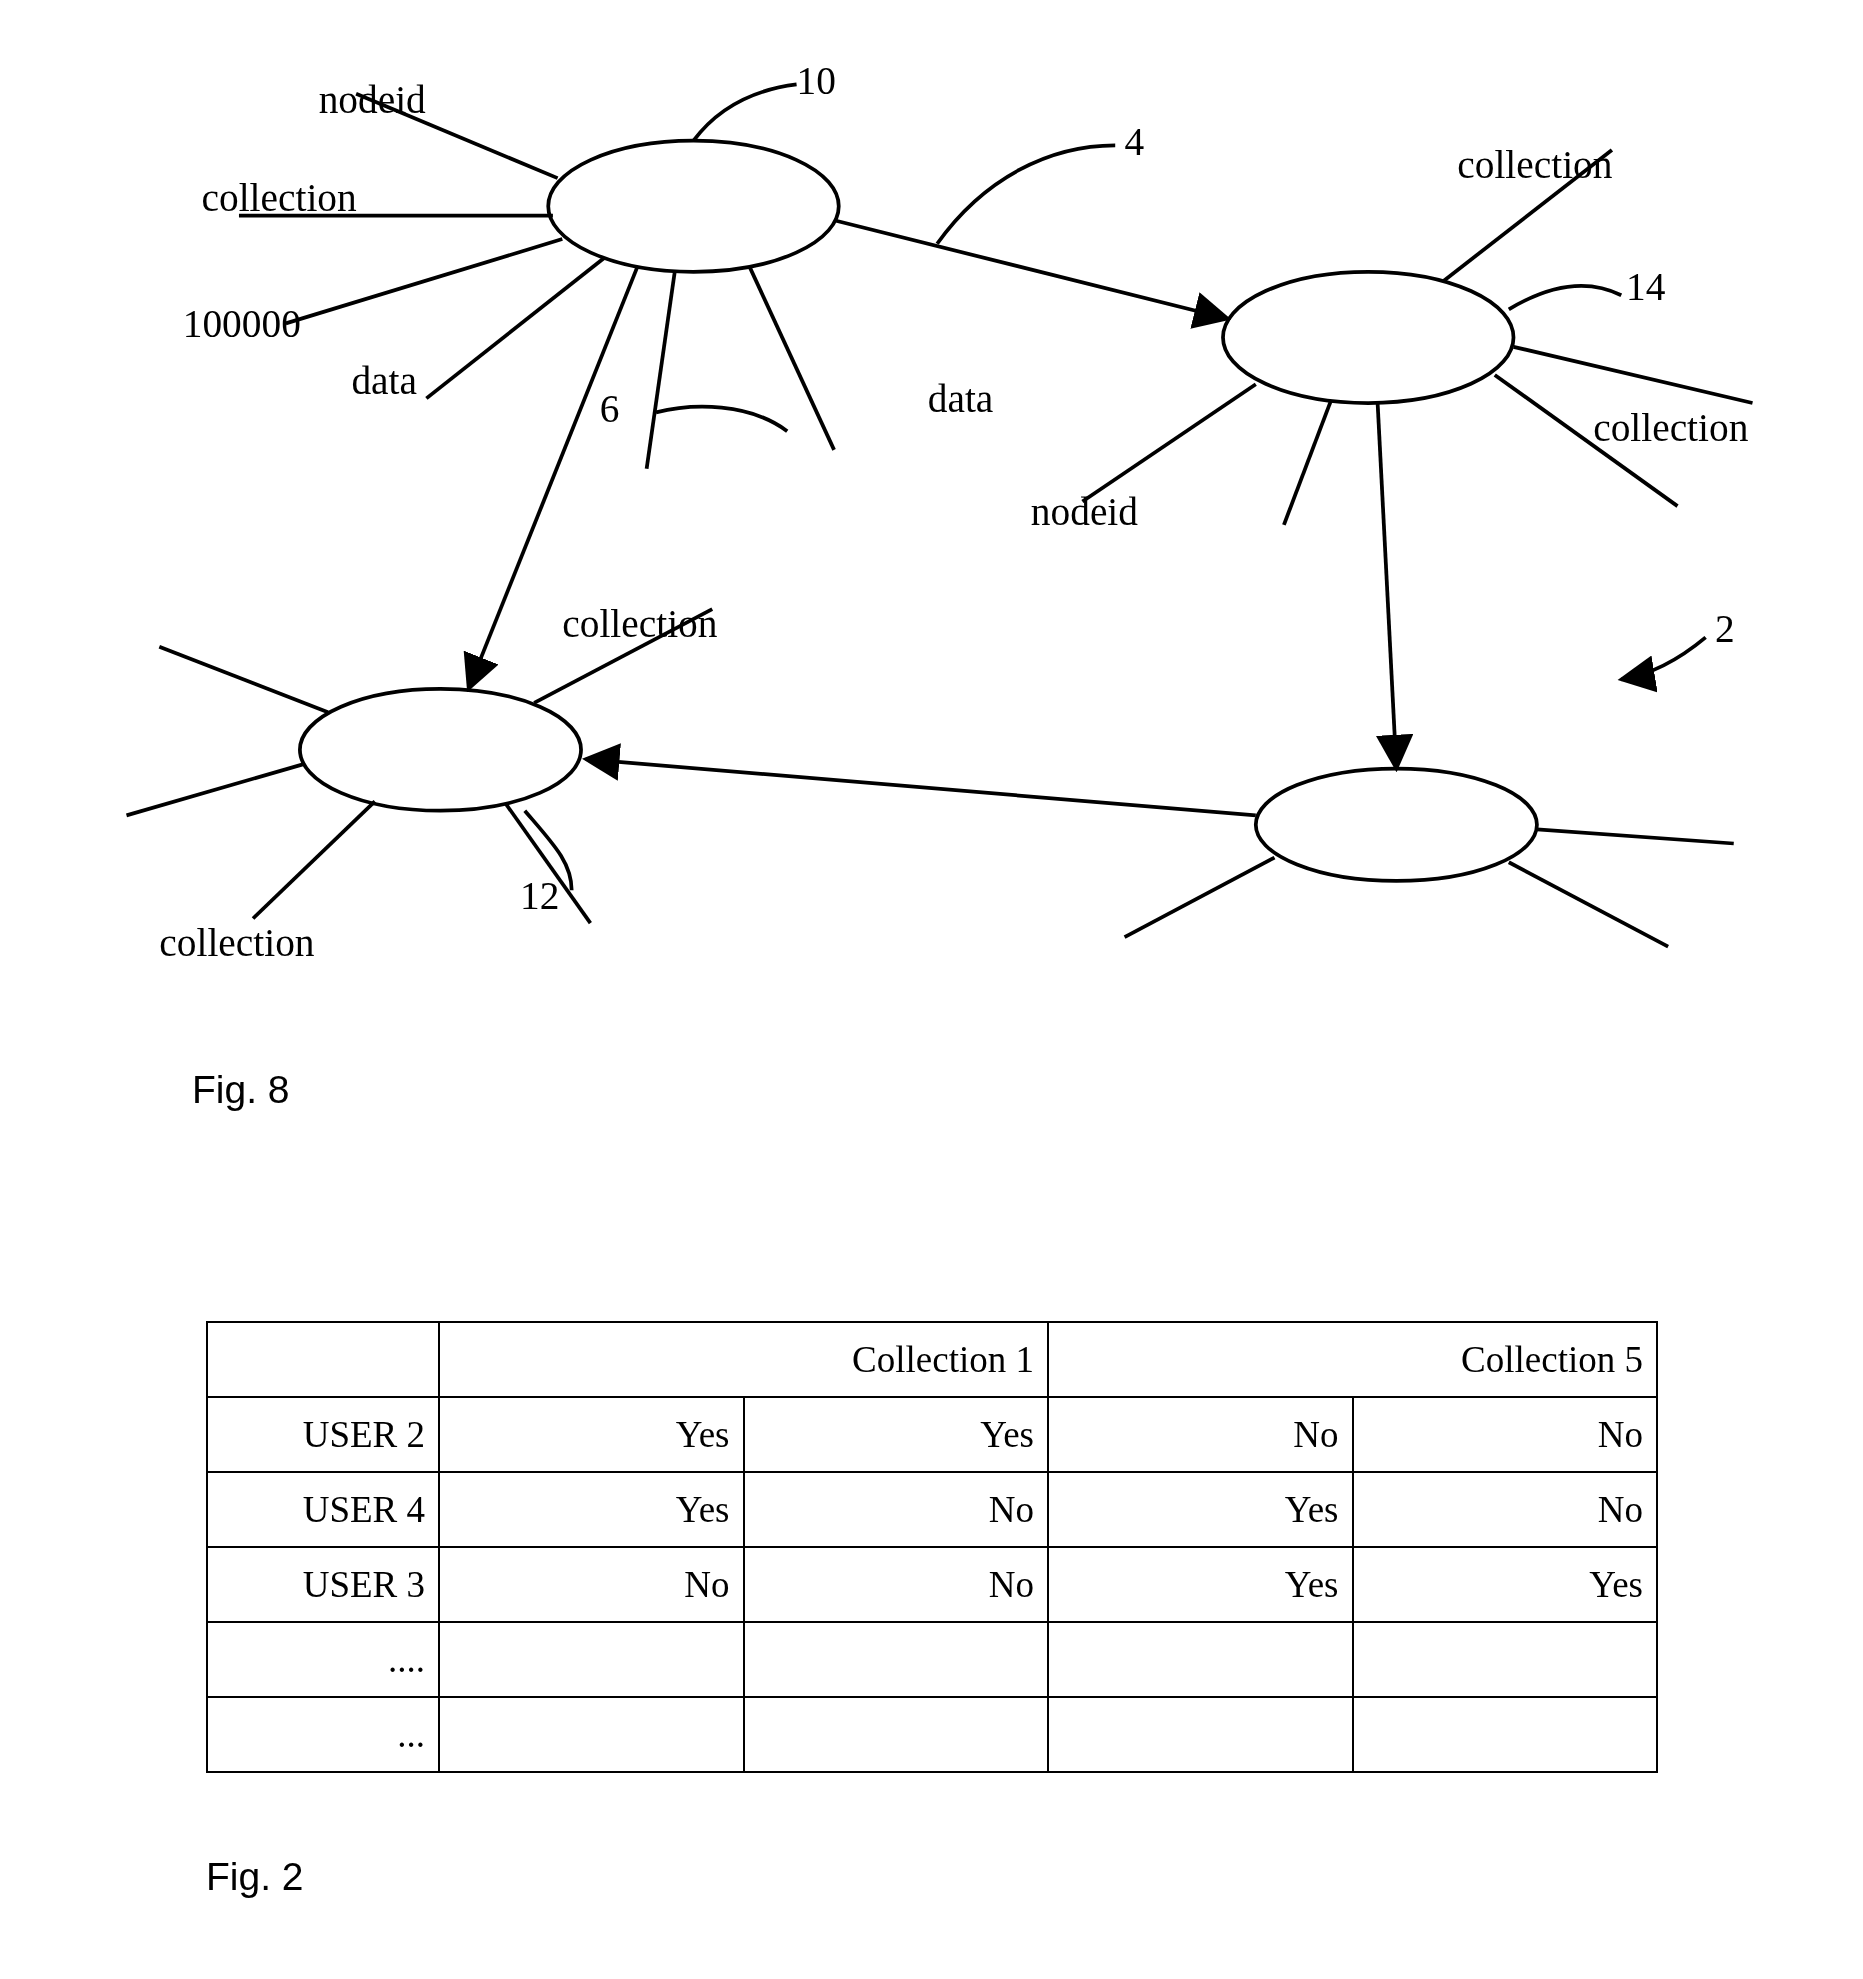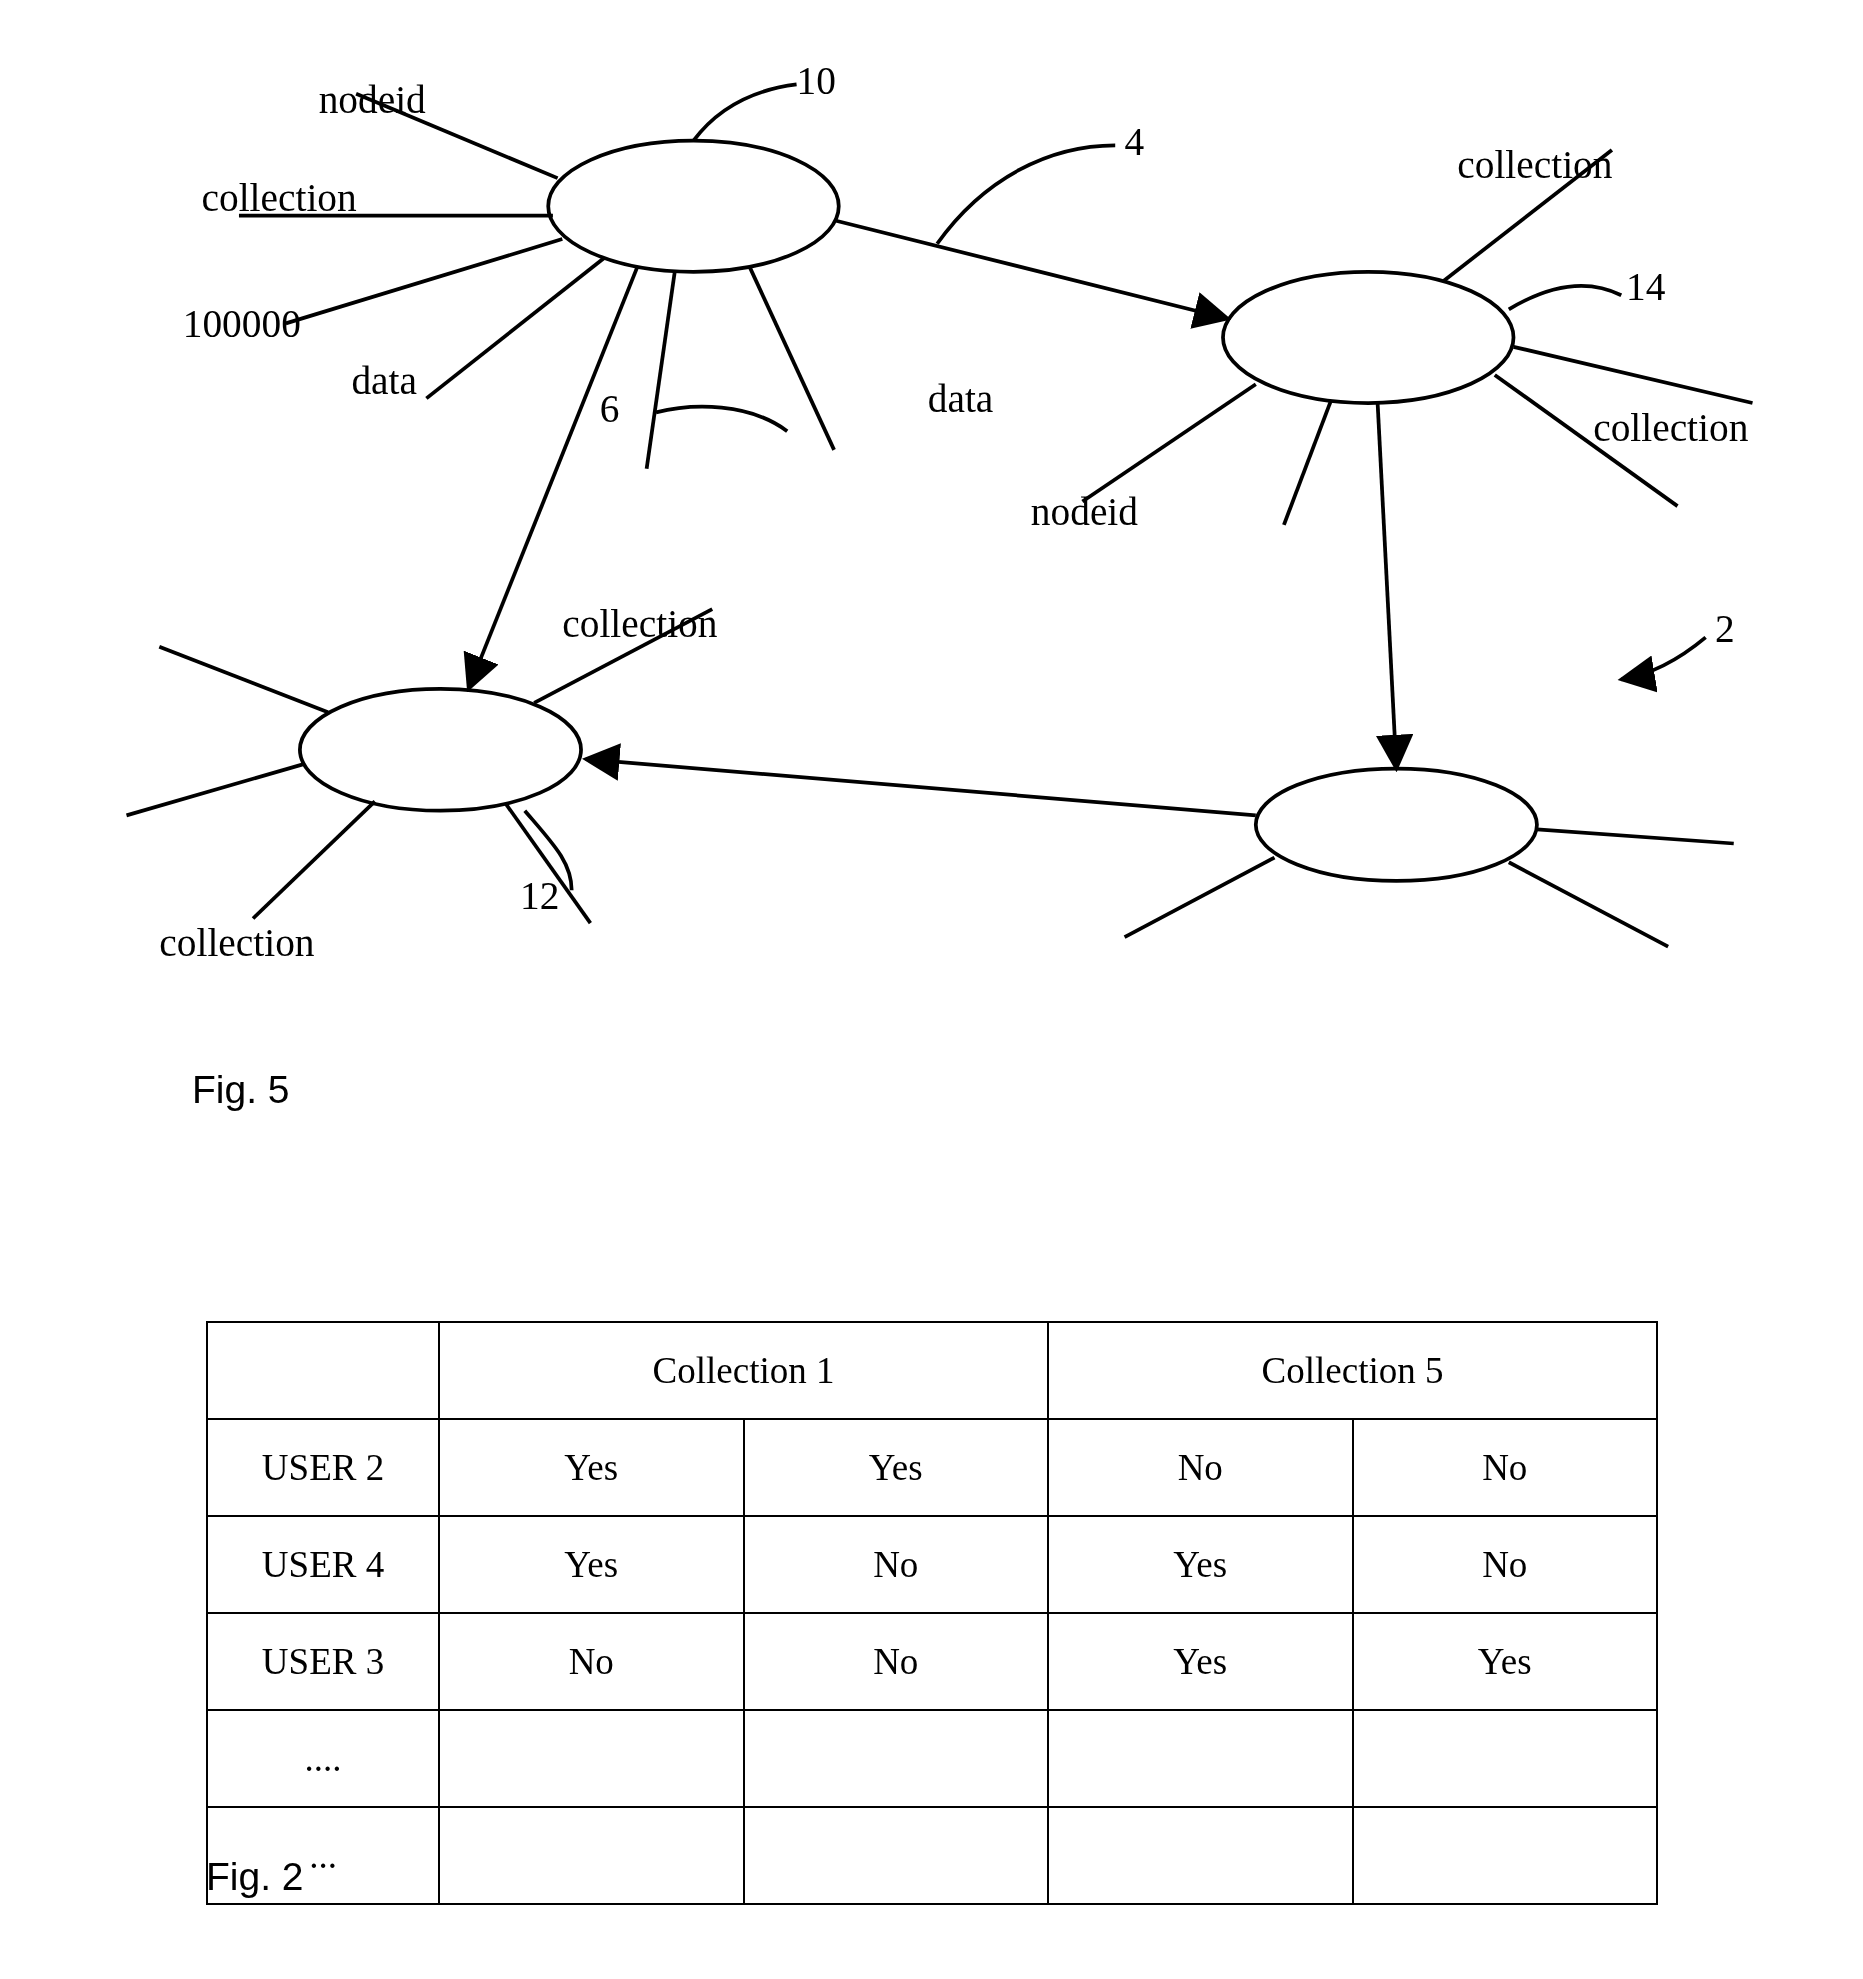--- a/index.html
+++ b/index.html
@@ -25,24 +25,24 @@
     top: 1321px;
     width: 1452px;
   }
   table.perm {
     border-collapse: collapse;
     width: 100%;
     table-layout: fixed;
   }
   table.perm td, table.perm th {
     border: 2.8px solid #000;
-    padding: 26px 13px;
+    padding: 15px 13px;
     font-size: 37px;
     font-weight: normal;
-    text-align: center;
+    text-align: right;
     height: 43px;
     vertical-align: middle;
   }
   table.perm th {
     font-weight: normal;
   }
   .fig-caption {
     font-size: 39px;
     font-family: Arial, Helvetica, sans-serif;
   }
@@ -139,21 +139,21 @@
       <text x="1735" y="320">14</text>
 
       <text x="600" y="680">collection</text>
       <text x="170" y="1020">collection</text>
       <text x="555" y="970">12</text>
 
       <text x="1830" y="685">2</text>
     </g>
   </svg>
 
-  <div class="fig-caption fig1-cap">Fig. 5</div>
+  <div class="fig-caption fig1-cap">Fig. 8</div>
 
   <div class="tbl-wrap">
     <table class="perm">
       <colgroup>
         <col style="width:16%">
         <col style="width:21%">
         <col style="width:21%">
         <col style="width:21%">
         <col style="width:21%">
       </colgroup>

